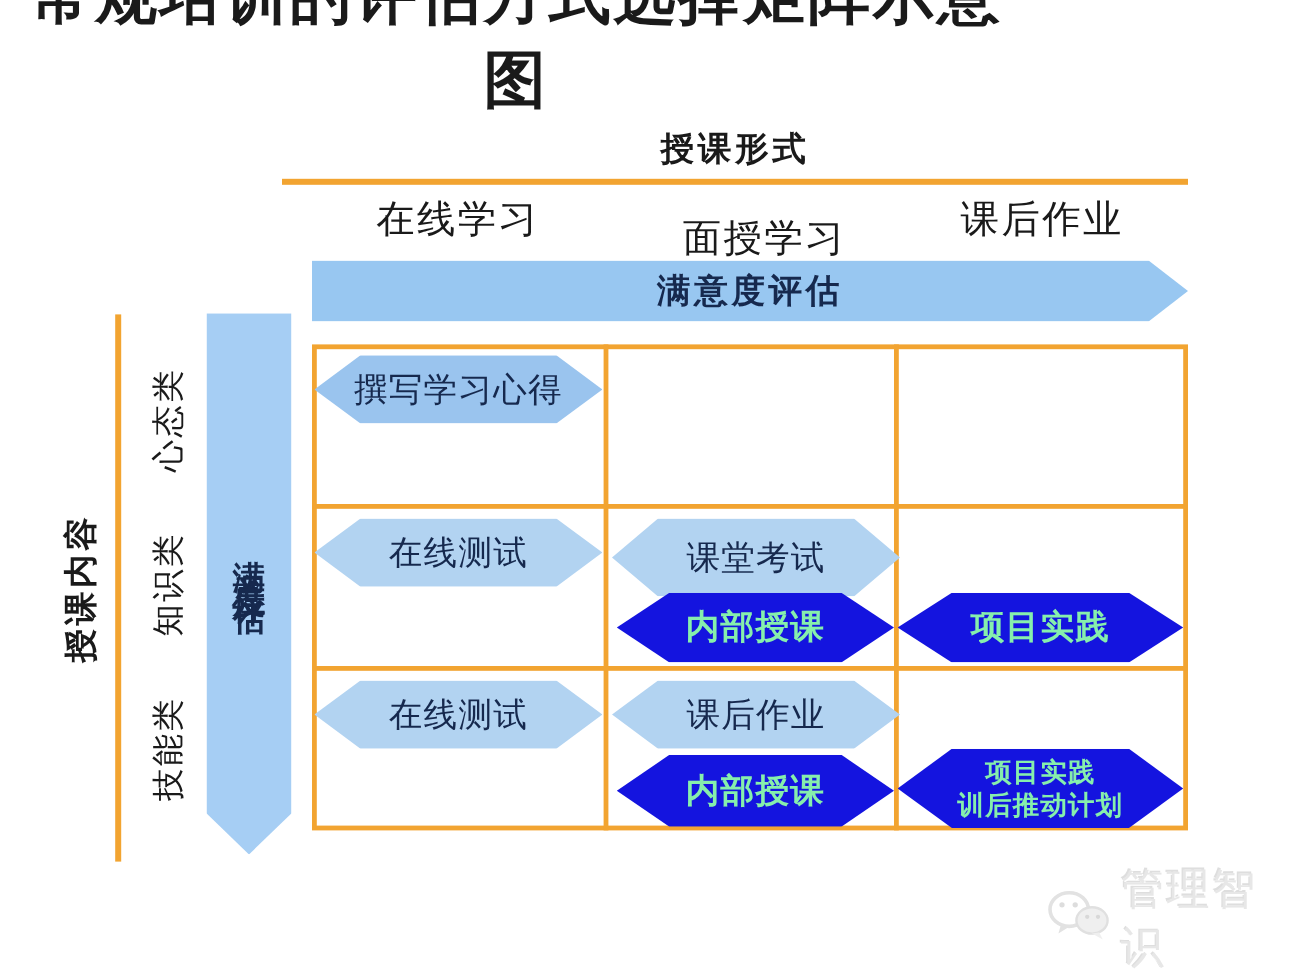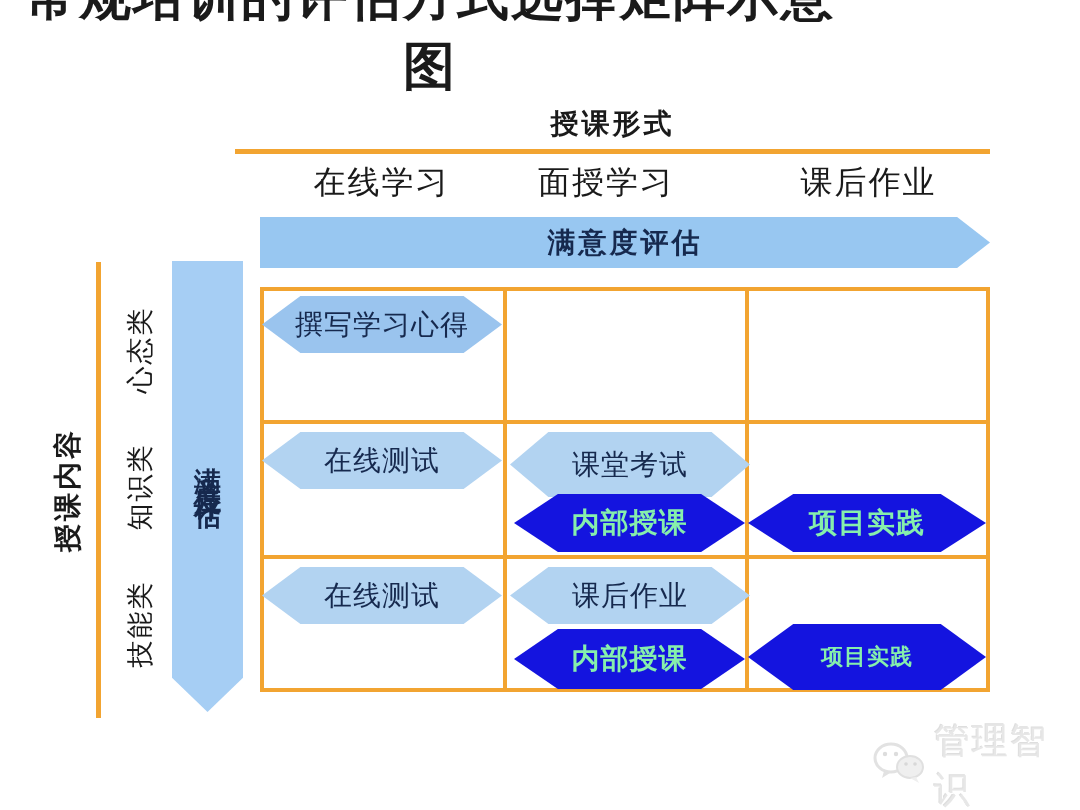--- a/index.html
+++ b/index.html
@@ -7,21 +7,21 @@
         font-family:"Liberation Sans","DejaVu Sans",sans-serif;color:var(--ink);}
   .abs{position:absolute;}
   .center{display:flex;align-items:center;justify-content:center;text-align:center;}
 
   .title{left:0;top:8px;width:860px;height:48px;font-size:52px;font-weight:700;letter-spacing:2px;}
 
   .col-axis-label{left:235px;top:106px;width:755px;height:36px;font-size:28px;font-weight:600;letter-spacing:3px;}
   .col-axis-line{left:235px;top:149px;width:755px;height:5px;background:var(--orange);}
   .col-h{top:165px;height:36px;font-size:32px;font-weight:500;letter-spacing:2px;}
   .col-h1{left:260px;width:243px;}
-  .col-h2{left:484px;width:244px;}
+  .col-h2{left:515px;width:244px;margin-top:16px;}
   .col-h3{left:747px;width:243px;}
 
   .top-banner{left:260px;top:217px;width:730px;height:51px;background:var(--banner_blue);
       clip-path:polygon(0 0,95.5% 0,100% 50%,95.5% 100%,0 100%);
       font-size:28px;font-weight:700;color:var(--navy);letter-spacing:3px;}
 
   .left-axis-line{left:96px;top:262px;width:5px;height:456px;background:var(--orange);}
   .rot{transform:rotate(-90deg);}
   .row-axis-label{left:-12px;top:473px;width:160px;height:34px;font-size:28px;font-weight:600;letter-spacing:3px;}
   .row-h{left:80px;width:120px;height:34px;font-size:27px;font-weight:500;letter-spacing:2px;}
@@ -97,20 +97,21 @@
   <div class="abs center hex hex-pale hx-r2c1">在线测试</div>
   <div class="abs center hex hex-pale hx-r2c2">课堂考试</div>
   <div class="abs center hex hex-dark hx-r2c2b">内部授课</div>
   <div class="abs center hex hex-dark hx-r2c3">项目实践</div>
 
   <div class="abs center hex hex-pale hx-r3c1">在线测试</div>
   <div class="abs center hex hex-pale hx-r3c2">课后作业</div>
   <div class="abs center hex hex-dark hx-r3c2b">内部授课</div>
   <div class="abs center hex hex-dark hx-r3c3">
     <span>项目实践</span>
+    <span>训后推动计划</span>
   </div>
 
   <div class="abs watermark">
     <span>
       <svg width="54" height="46" viewBox="0 0 54 46">
         <ellipse cx="19" cy="17" rx="16" ry="14" fill="none" stroke="#E2E2E2" stroke-width="3"></ellipse>
         <circle cx="13" cy="13" r="2.2" fill="#DDDDDD"></circle>
         <circle cx="24" cy="13" r="2.2" fill="#DDDDDD"></circle>
         <path d="M12 30 L10 37 L18 32 Z" fill="#E2E2E2"></path>
         <ellipse cx="38" cy="26" rx="13" ry="11" fill="#EFEFEF" stroke="#E0E0E0" stroke-width="2"></ellipse>

